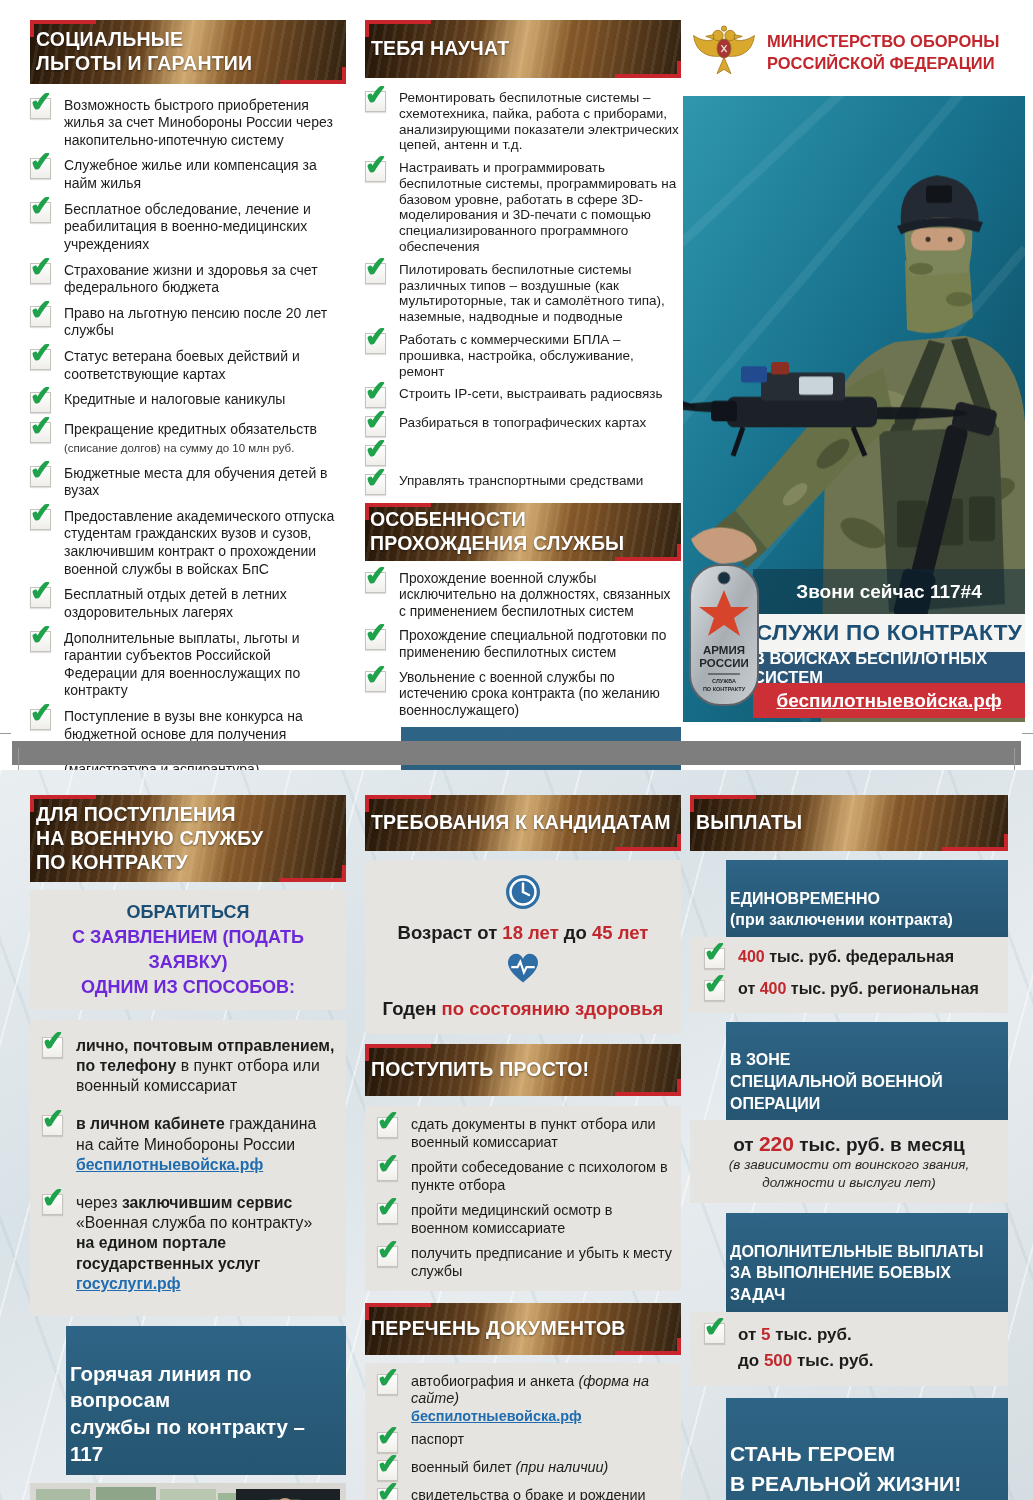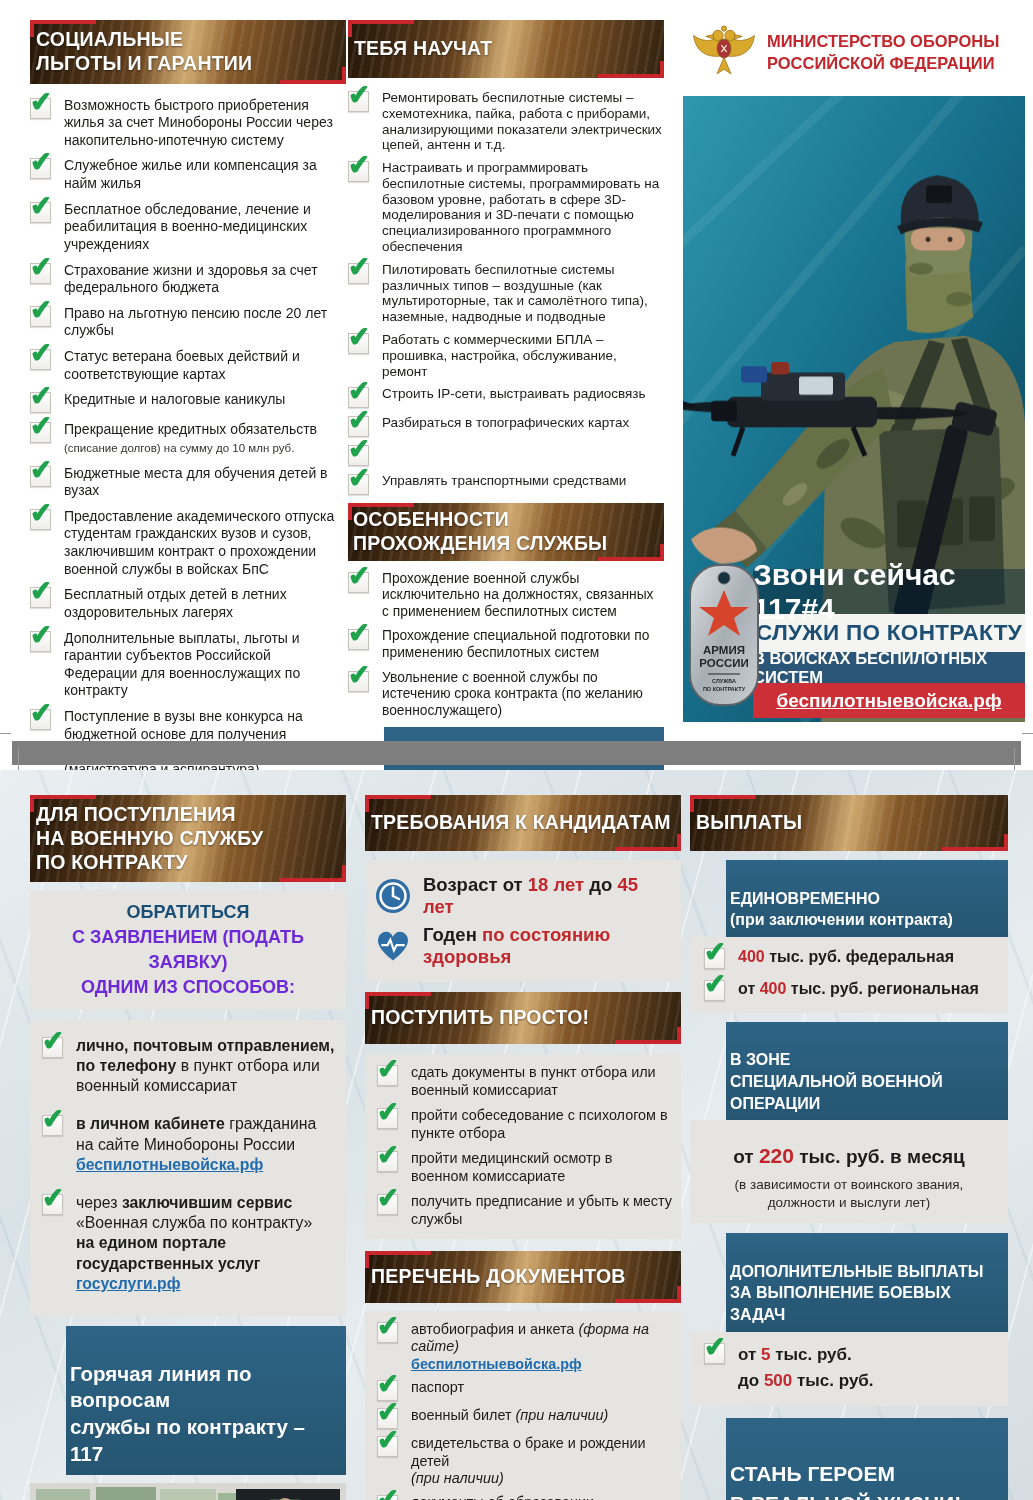--- a/index.html
+++ b/index.html
@@ -45,21 +45,21 @@
       white-space:pre-line;box-sizing:border-box;margin-left:36px;}
   .gbox{background:#e5e4e0;box-sizing:border-box;}
   .hotline-top{padding:8px 4px;font-size:22.5px;line-height:1.3;}
   
   .ministry{height:88px;background:#fff;display:flex;align-items:center;gap:10px;padding:0 8px;box-sizing:border-box;}
   .ministry .mt{white-space:pre-line;color:#c2262c;font-weight:700;font-size:16.5px;line-height:1.35;}
   .photo{position:absolute;top:88px;left:0;right:0;bottom:0;overflow:hidden;}
   .promo{position:absolute;left:0;right:0;bottom:4px;}
   .bands{margin-left:70px;}
   .band{display:flex;align-items:center;justify-content:center;box-sizing:border-box;}
-  .band-call{height:45px;background:rgba(12,42,58,.50);color:#fff;font-weight:700;font-size:30px;}
+  .band-call{height:45px;background:rgba(12,42,58,.50);color:#fff;font-weight:700;font-size:19px;}
   .band-serve{height:38px;background:#f4f4f2;color:#1d4f74;font-weight:700;font-size:22.5px;letter-spacing:.3px;}
   .band-troops{height:31px;background:#2c5678;color:#fff;font-weight:700;font-size:16.5px;}
   .band-site{height:35px;background:#cd2f36;color:#fff;font-weight:700;font-size:19px;}
   .band-site span{text-decoration:underline;}
   .tag{position:absolute;left:4px;bottom:10px;width:74px;height:146px;}
   
   .divider{position:absolute;left:12px;right:12px;top:741px;height:24px;background:#7e7e7e;}
   .crop{position:absolute;background:#9a9a9a;}
   .page2{position:absolute;top:770px;left:0;width:1033px;height:730px;
       background:
@@ -67,31 +67,31 @@
         repeating-linear-gradient(70deg, rgba(150,178,195,.16) 0 3px, rgba(255,255,255,0) 3px 95px),
         linear-gradient(150deg,#e9eef1 0%,#d9e2e7 35%,#e7ecef 60%,#d5dde2 100%);}
   .obtain{margin-top:8px;background:#e5e4e0;padding:10px 6px;text-align:center;font-weight:700;
       font-size:18px;line-height:1.38;}
   .obtain .l1{color:#1b4e74;display:block;}
   .obtain .l2{color:#6d28d9;white-space:pre-line;}
   .methods{margin-top:10px;background:#e5e4e0;padding:16px 8px 4px 12px;}
   .hotline1{margin-top:10px;padding:8px 4px;font-size:20.5px;line-height:1.3;}
   .photo-office{margin-top:8px;height:190px;overflow:hidden;}
   .reqbox{margin-top:9px;padding:8px 10px;}
-  .req-row{display:flex;align-items:center;gap:12px;margin:6px 0;}
+  .req-row{display:flex;align-items:center;gap:12px;margin:6px 0;flex-direction:column;}
   .req-icon{width:36px;height:36px;flex:0 0 36px;}
   .req-text{font-weight:700;font-size:18.5px;color:#1c1c1c;}
   .steps{margin-top:10px;padding:10px 8px 2px 12px;}
   .docs{margin-top:8px;padding:10px 8px 2px 12px;}
   .docs .check-item{margin-bottom:6px;}
   .payhdr{margin-top:9px;padding:6px 4px;font-size:16px;line-height:1.35;}
   .paybox{padding:10px 8px 2px 14px;}
   .svobox{padding:12px 6px;text-align:center;}
-  .svo-amount{font-weight:700;font-size:19px;color:#1c1c1c;margin-top:12px;}
-  .svo-note{margin-top:8px;font-size:13.5px;color:#2a2a28;white-space:pre-line;line-height:1.3;}
+  .svo-amount{font-weight:700;font-size:19px;color:#1c1c1c;}
+  .svo-note{margin-top:0;font-size:13.5px;color:#2a2a28;white-space:pre-line;line-height:1.3;font-style:italic;}
   .hero{margin-top:12px;padding:10px 4px;font-size:21px;line-height:1.45;}
 </style>
 </head>
 <body>
 
 <div class="canvas">
 
   <div class="col" style="left:30px;top:20px;width:316px;">
     <div class="hdr">
       <span class="ht">СОЦИАЛЬНЫЕ
@@ -178,21 +178,21 @@
         </li>
         <li class="check-item">
           <span class="cb">
             <span class="g">✔</span>
           </span>
           <span class="itx"><span class="">Сохранение рабочих мест до окончания военной службы по контракту</span></span>
         </li>
       </ul>
   </div>
 
-  <div class="col" style="left:348px;top:20px;width:316px;">
+  <div class="col" style="left:365px;top:20px;width:316px;">
     <div class="hdr" style="min-height:58px;">
       <span class="ht">ТЕБЯ НАУЧАТ</span>
     </div>
     <ul class="check-list cl2" style="margin-top:12px;">
         <li class="check-item">
           <span class="cb">
             <span class="g">✔</span>
           </span>
           <span class="itx"><span class="">Ремонтировать беспилотные системы – схемотехника, пайка, работа с приборами, анализирующими показатели электрических цепей, антенн и т.д.</span></span>
         </li>

